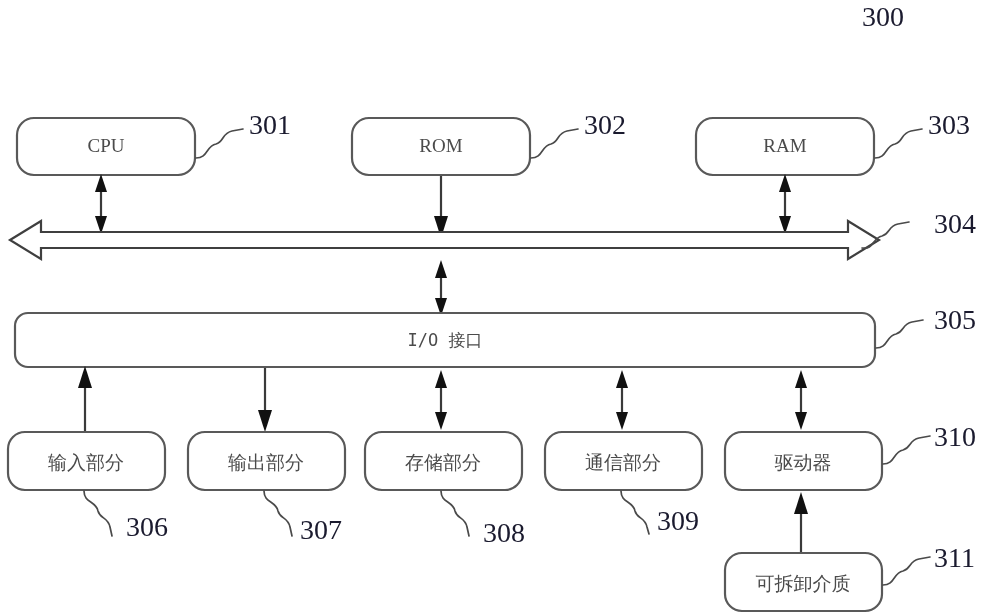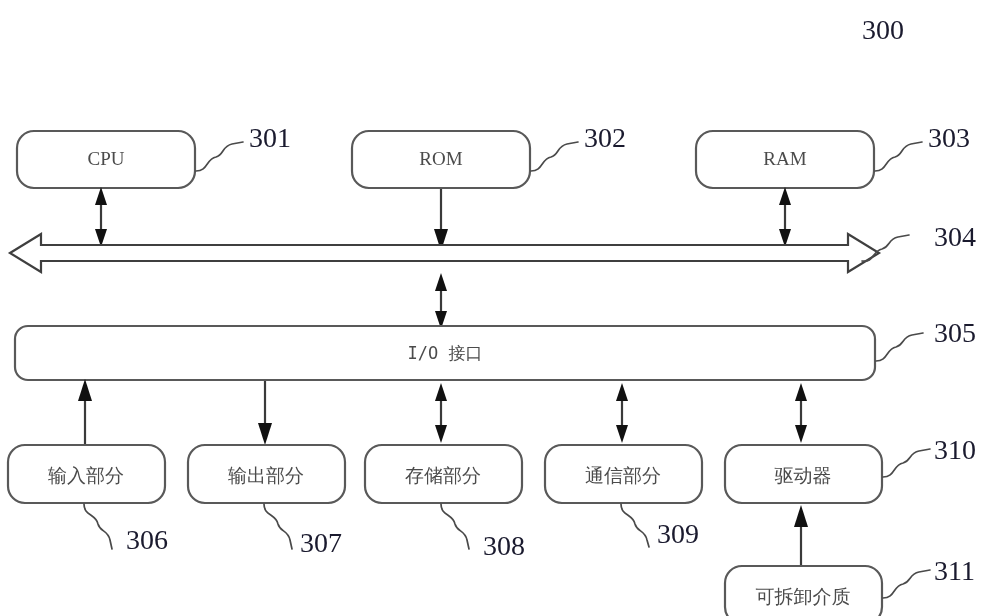--- a/index.html
+++ b/index.html
@@ -9,21 +9,21 @@
   }
   body {
     width: 1000px;
     height: 616px;
     position: relative;
     overflow: hidden;
     font-family: "Liberation Sans", sans-serif;
   }
   #diagram-root {
     position: absolute;
-    left: 0; top: 13px;
+    left: 0; top: 0;
     width: 1000px;
     height: 433px;
     text-align: center;
   }
   svg#figure {
     display: block;
     width: 1000px;
     height: 616px;
   }
   .box-shape {

